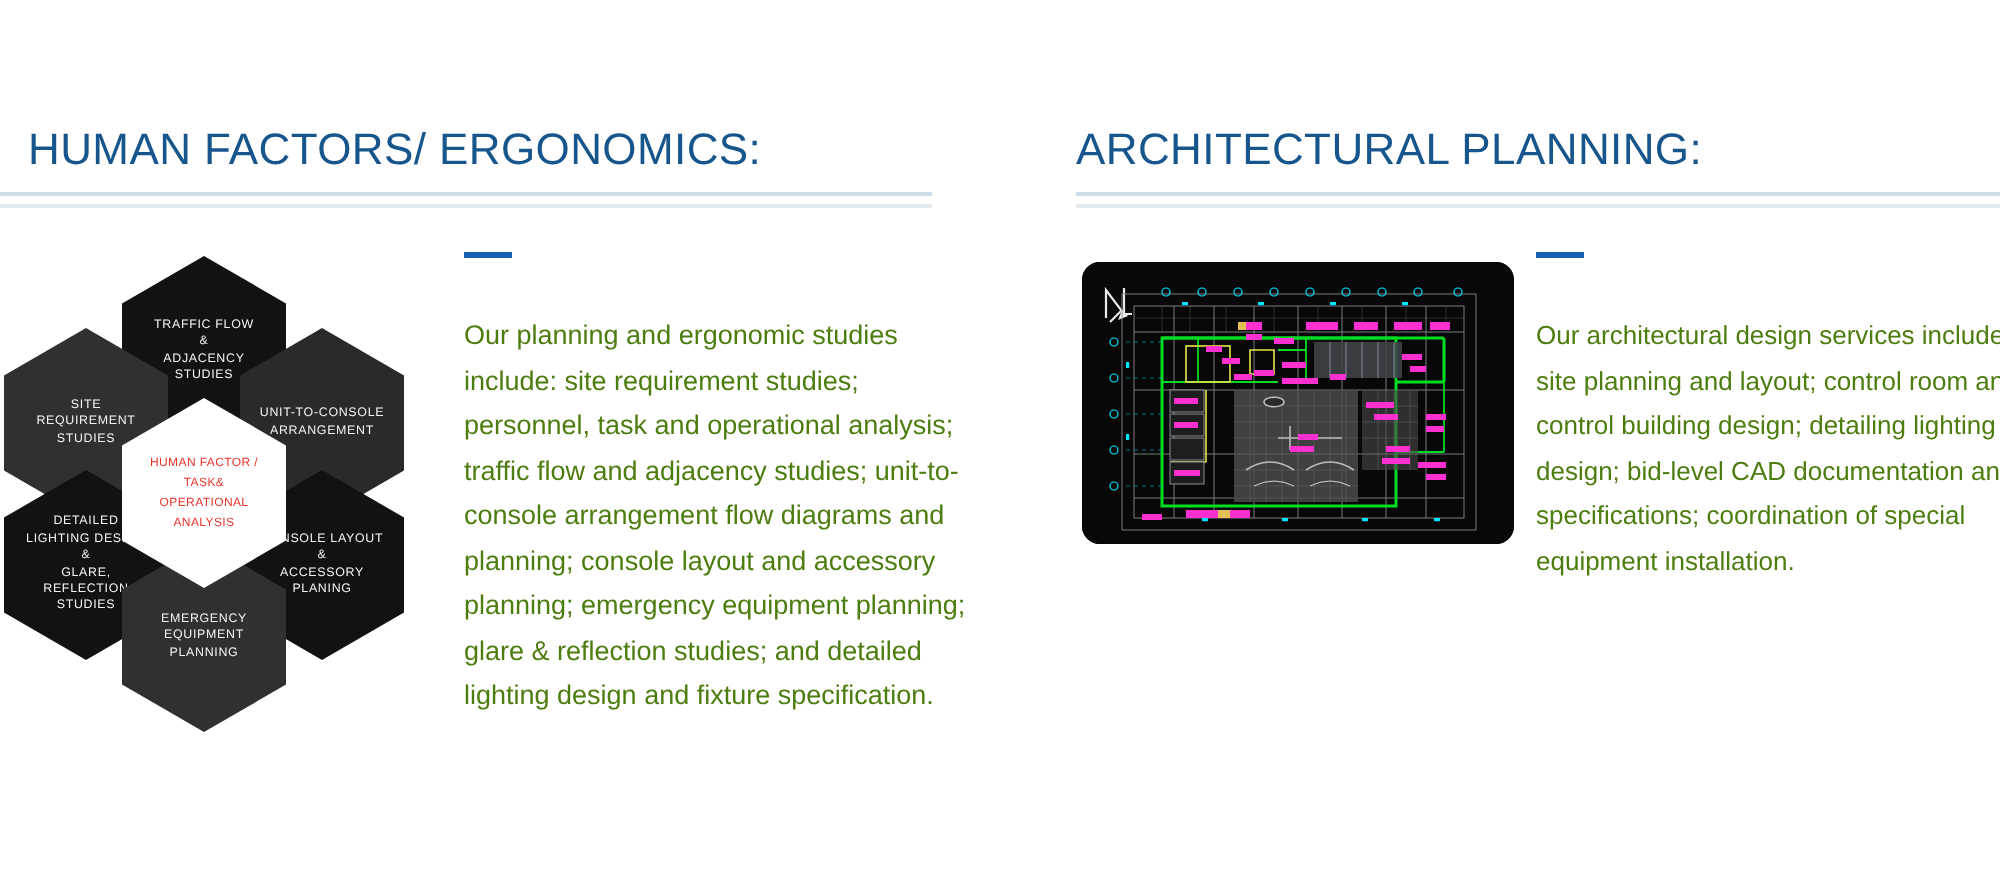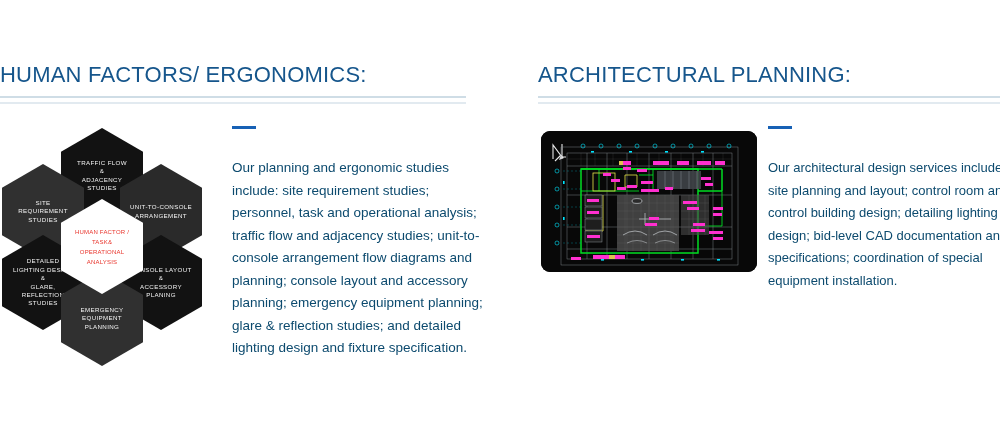--- a/index.html
+++ b/index.html
@@ -37,21 +37,21 @@
   }
   .section-title {
     font-family: "Liberation Sans", sans-serif;
     font-size: 22px;
     font-weight: 400;
     letter-spacing: 0.2px;
     color: #16568c;
     line-height: 26px;
     white-space: nowrap;
   }
-  .col-left .section-title  { margin-left: 0px; }
+  .col-left .section-title  { margin-left: 14px; }
   .col-right .section-title { margin-left: 0px; }
 
   .head-rule {
     margin-top: 8px;
     height: 4px;
     border-top: 2px solid #cfdde6;
     border-bottom: 2px solid #e2eaf0;
     width: 100%;
   }
   .col-left .head-rule  { width: 466px; }
@@ -62,21 +62,21 @@
     width: 24px;
     height: 3px;
     background: #1761b5;
   }
 
   
   .body-copy {
     font-family: "Liberation Sans", sans-serif;
     font-size: 13.5px;
     line-height: 22.5px;
-    color: #0c4a6e;
+    color: #4d7c0f;
     font-weight: 400;
     margin-top: 28px;
   }
 
   
   .left-text-block {
     position: absolute;
     left: 232px;
     top: 126px;
     width: 252px;

